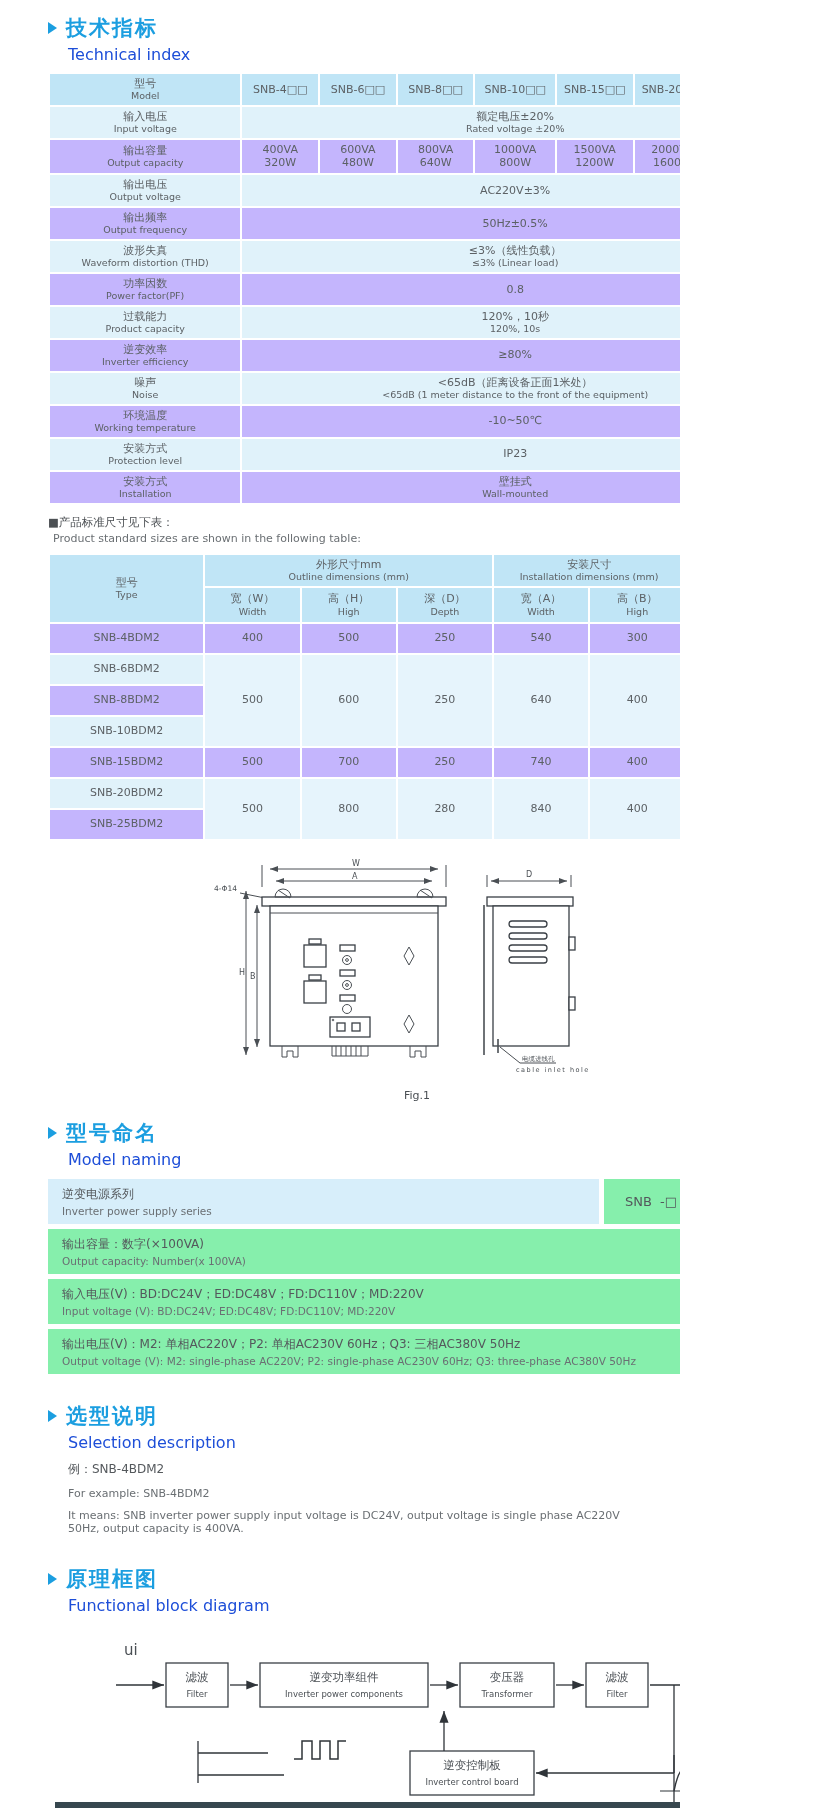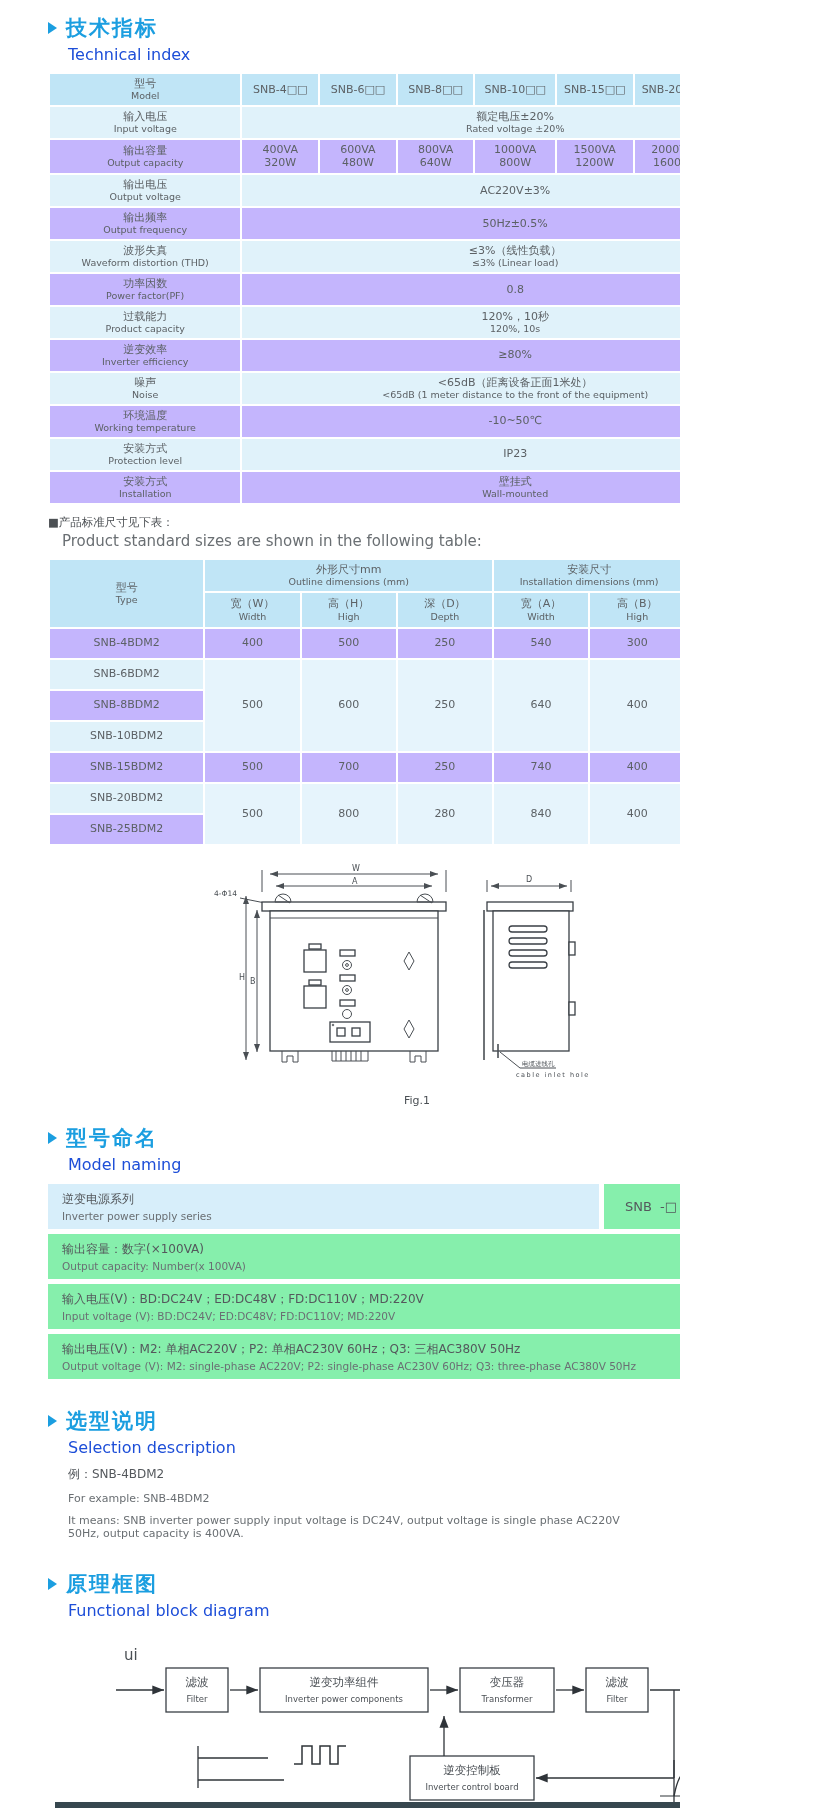--- a/index.html
+++ b/index.html
@@ -18,21 +18,21 @@
   td { border: 2px solid #fff; text-align: center; vertical-align: middle; padding: 3px 2px; font-size: 11px; line-height: 1.22; color: #5c6165; }
   .hd { background: #c0e5f6; }
   .ra { background: #e0f2fa; }
   .rb { background: #c4b5fd; }
   .mg { background: #e6f4fc; }
   .en { font-size: 9.5px; }
   .spec td:first-child { }
   .h32 { height: 32px; }
   .note { margin: 10px 0 8px 0; }
   .note .zh { font-size: 11.5px; color: #4c5054; }
-  .note .en { font-size: 15px; color: #6a6f73; margin-left: 14px; margin-top: 2px; }
+  .note .en { font-size: 11px; color: #6a6f73; margin-left: 5px; margin-top: 2px; }
 
   
   .figwrap { width: 742px; display: flex; justify-content: center; margin: 16px 0 10px 0; }
   svg text { fill: #4a4f54; font-family: "DejaVu Sans", sans-serif; }
   svg .ln { stroke: #4a4f54; stroke-width: 1; fill: none; }
   svg .ln2 { stroke: #4a4f54; stroke-width: 1.6; fill: none; }
   svg .bx { stroke: #3a3f45; stroke-width: 1.3; fill: #fff; }
 
   
   .nm { width: 742px; margin-top: 10px; }

